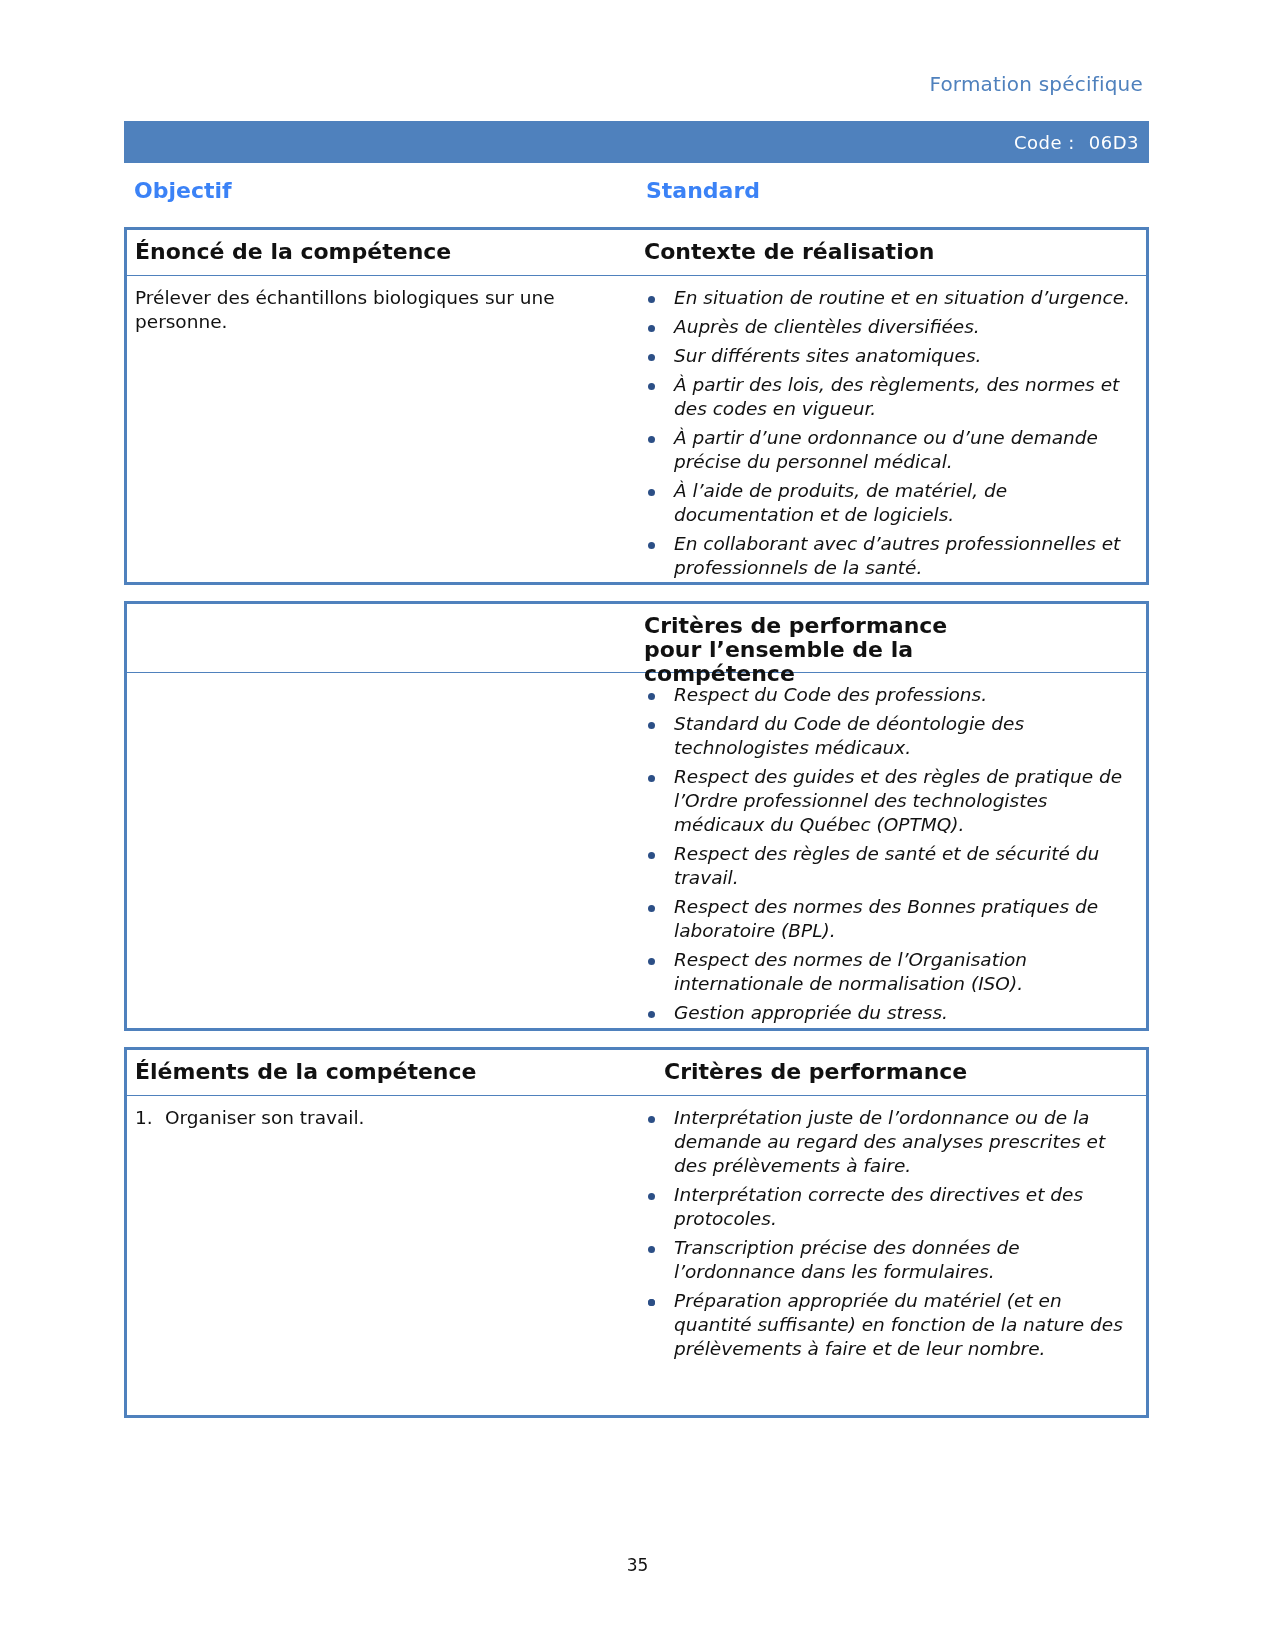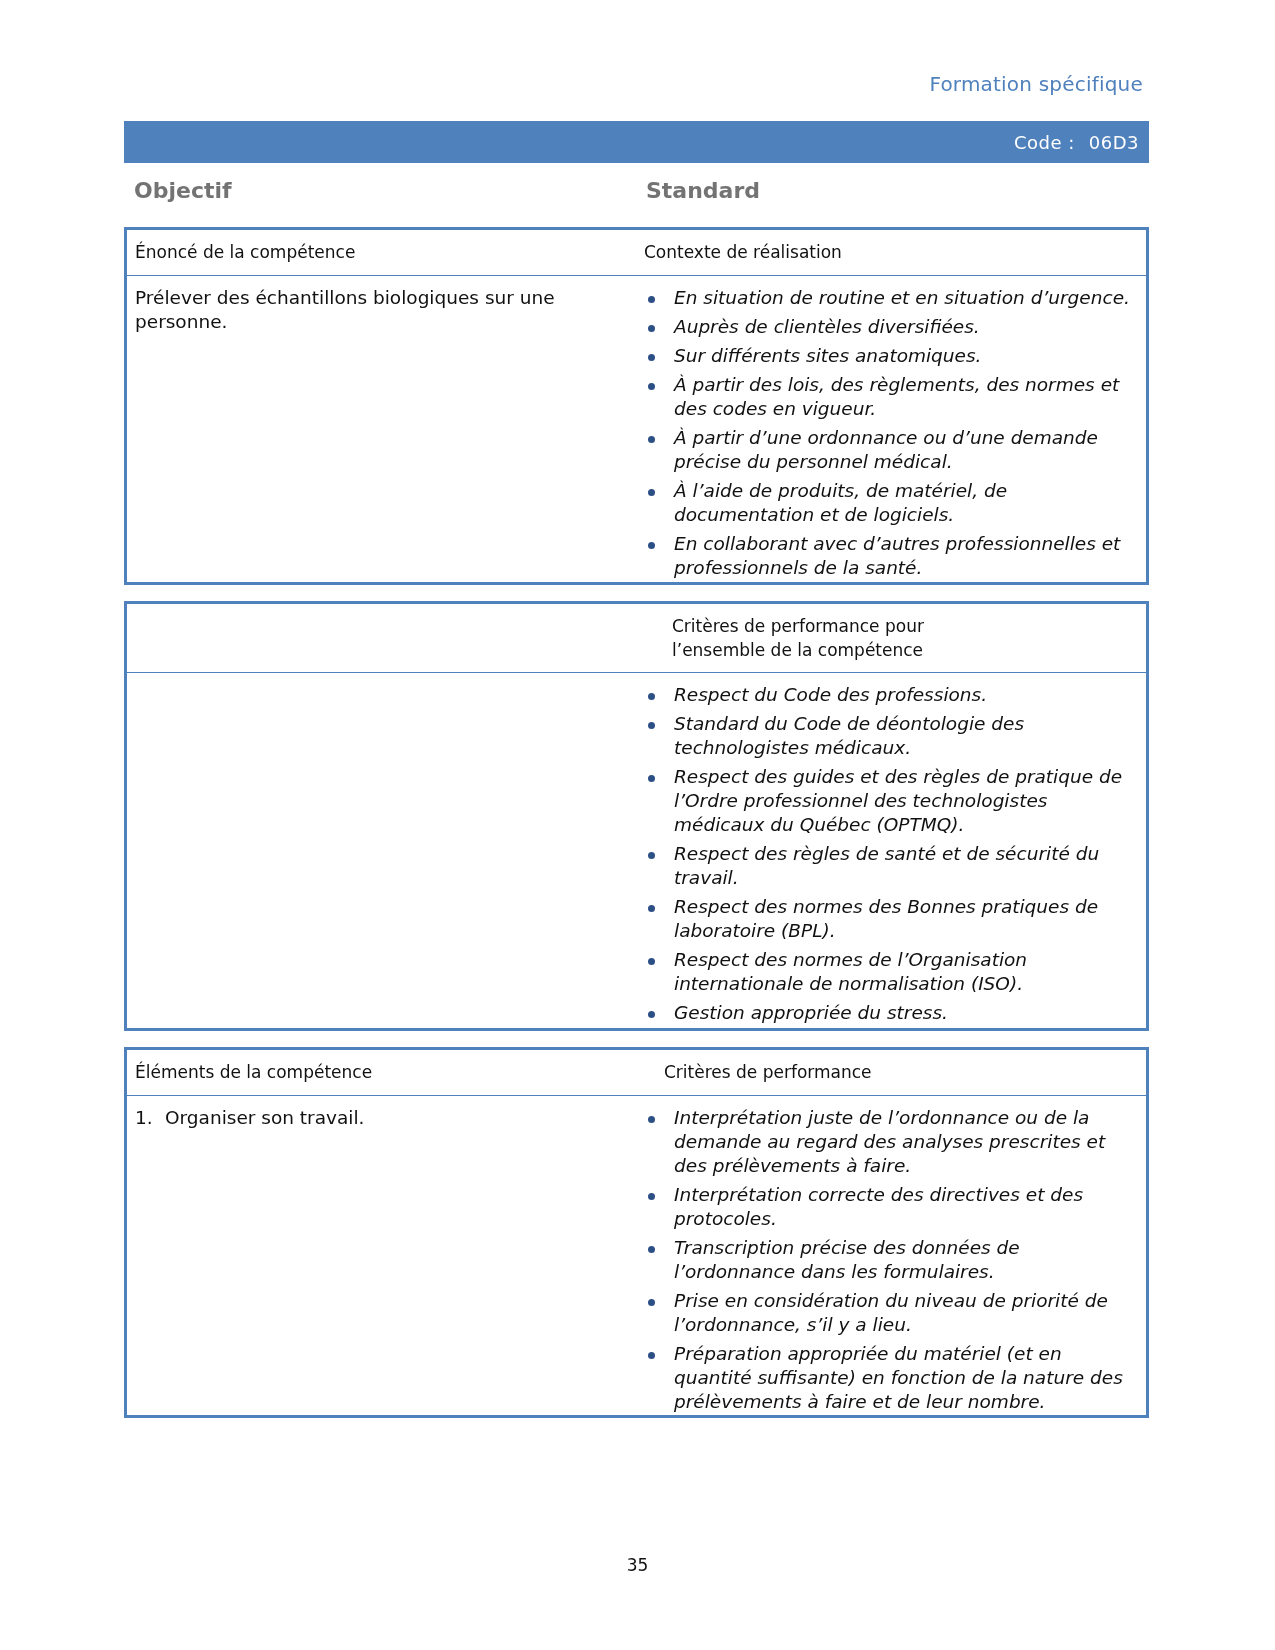--- a/index.html
+++ b/index.html
@@ -13,35 +13,35 @@
     }
     .code-band {
       position: absolute; top: 121px; left: 124px; width: 1025px; height: 42px;
       background: #4f81bd; color: #ffffff; box-sizing: border-box;
       display: flex; align-items: center; justify-content: flex-end;
       padding-right: 10px; font-size: 18px; letter-spacing: 0.5px;
     }
     .code-band .code-label { margin-right: 14px; text-align: center; }
     .section-heads {
       position: absolute; top: 178px; left: 124px; width: 1025px;
-      display: flex; font-weight: bold; color: #737373; font-size: 22px;
+      display: flex; font-weight: bold; color: #3b82f6; font-size: 22px;
     }
     .section-heads .col-left { width: 512px; padding-left: 10px; box-sizing: border-box; }
     .section-heads .col-right { padding-left: 10px; }
 
     .doc-table {
       position: absolute; left: 124px; width: 1025px;
       border: 3px solid #4f81bd; box-sizing: border-box; background: #fff;
     }
     .doc-row { display: flex; }
     .doc-row.head { border-bottom: 1.5px solid #4f81bd; }
     .cell { box-sizing: border-box; font-size: 18.5px; line-height: 24px; }
     .cell.left { width: 509px; padding: 10px 8px 8px 8px; }
     .cell.right { flex: 1; padding: 10px 8px 8px 8px; }
-    .head .cell { font-weight: normal; font-size: 17px; }
+    .head .cell { font-weight: bold; font-size: 22px; }
     ul.bullets { list-style: none; margin: 0; padding: 0; font-style: italic; }
     ul.bullets li {
       position: relative; padding-left: 30px; margin-bottom: 5px;
     }
     ul.bullets li .bullet-dot {
       position: absolute; left: 4px; top: 10px; width: 7px; height: 7px;
       border-radius: 50%; background: #2c4f86;
     }
     .numbered { display: flex; }
     .numbered .num { width: 30px; }
@@ -91,21 +91,21 @@
           <li><span class="bullet-dot"></span><span>À l’aide de produits, de matériel, de documentation et de logiciels.</span></li>
           <li><span class="bullet-dot"></span><span>En collaborant avec d’autres professionnelles et professionnels de la santé.</span></li>
         </ul>
     </div>
   </div>
 </div>
 
 <div class="doc-table" id="table-2">
   <div class="doc-row head">
     <div class="cell left"></div>
-    <div class="cell right" style="width:360px;flex:none;margin-left:28px;">Critères de performance pour l’ensemble de la compétence</div>
+    <div class="cell right" style="width:360px;flex:none;">Critères de performance pour l’ensemble de la compétence</div>
   </div>
   <div class="doc-row">
     <div class="cell left"></div>
     <div class="cell right">
       <ul class="bullets">
           <li><span class="bullet-dot"></span><span>Respect du Code des professions.</span></li>
           <li><span class="bullet-dot"></span><span>Standard du Code de déontologie des technologistes médicaux.</span></li>
           <li><span class="bullet-dot"></span><span>Respect des guides et des règles de pratique de l’Ordre professionnel des technologistes médicaux du Québec (OPTMQ).</span></li>
           <li><span class="bullet-dot"></span><span>Respect des règles de santé et de sécurité du travail.</span></li>
           <li><span class="bullet-dot"></span><span>Respect des normes des Bonnes pratiques de laboratoire (BPL).</span></li>
@@ -126,20 +126,20 @@
       <div class="numbered">
         <span class="num">1.</span>
         <span>Organiser son travail.</span>
       </div>
     </div>
     <div class="cell right">
       <ul class="bullets">
           <li><span class="bullet-dot"></span><span>Interprétation juste de l’ordonnance ou de la demande au regard des analyses prescrites et des prélèvements à faire.</span></li>
           <li><span class="bullet-dot"></span><span>Interprétation correcte des directives et des protocoles.</span></li>
           <li><span class="bullet-dot"></span><span>Transcription précise des données de l’ordonnance dans les formulaires.</span></li>
-          <li><span class="bullet-dot"></span><span>Prise en considération du niveau de priorité de l’ordonnance, s’il y a lieu.</span></li>
+          <li><span class="bullet-dot"></span></li>
           <li><span class="bullet-dot"></span><span>Préparation appropriée du matériel (et en quantité suffisante) en fonction de la nature des prélèvements à faire et de leur nombre.</span></li>
         </ul>
     </div>
   </div>
 </div>
 
 <div class="page-number">35</div>
 
 </body></html>

